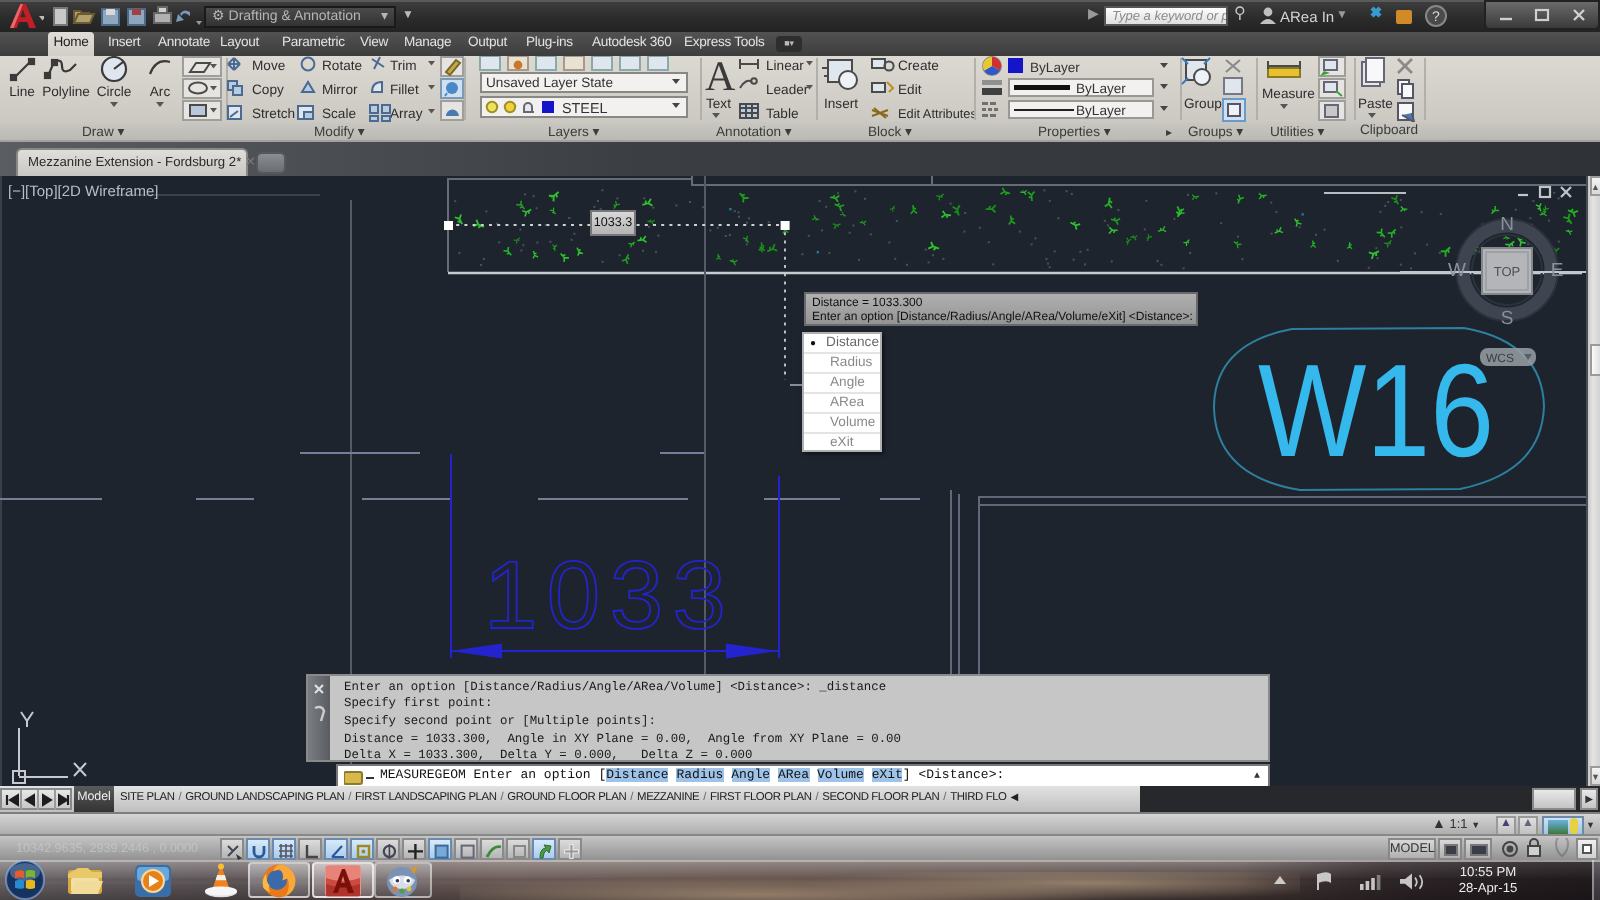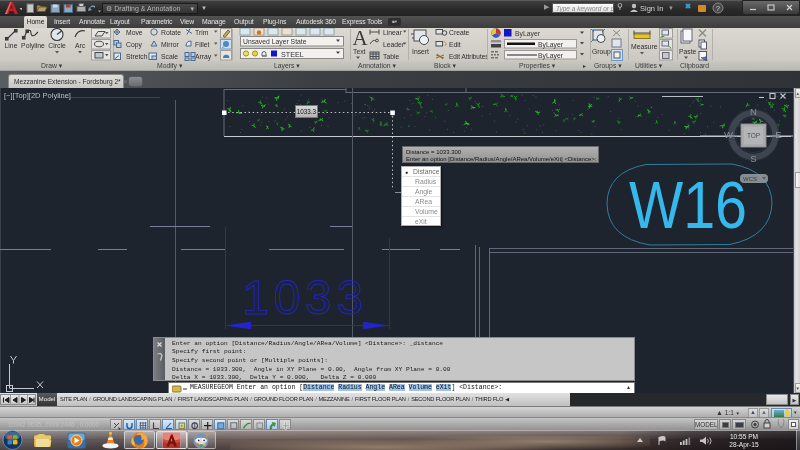--- a/index.html
+++ b/index.html
@@ -534,21 +534,21 @@
  <div class="abs" style="left:201px;top:5px;color:#bbb;font-size:6px">▼</div>
 
 
  <div class="abs" style="left:544px;top:3px;color:#999;font-size:7px">▶</div>
  <div class="abs" style="left:552px;top:2.5px;width:62px;height:10.5px;background:linear-gradient(#fdfdfd,#dfdfdf);border:1px solid #555;color:#8a8a8a;font-size:6.5px;font-style:italic;line-height:9px;padding-left:3px;white-space:nowrap;overflow:hidden">Type a keyword or phrase</div>
  <div class="abs" style="left:617px;top:2px;color:#c8c8c8;font-size:8px">⚲</div>
  <svg class="abs" style="left:629px;top:3px" width="10" height="10">
         <circle cx="5" cy="3" r="2.2" fill="#c0c0c0"></circle>
         <path d="M1 9 q4 -5 8 0 z" fill="#c0c0c0"></path>
       </svg>
- <div class="abs" style="left:640px;top:3.5px;color:#d5d5d5;font-size:7.5px">Sign In</div>
+ <div class="abs" style="left:640px;top:3.5px;color:#d5d5d5;font-size:7.5px">ARea In</div>
  <div class="abs" style="left:668px;top:5px;color:#999;font-size:6px">▼</div>
  <svg class="abs" style="left:684px;top:2px" width="50" height="12">
   <path d="M2 2 l4 4 m0 -4 l-4 4" stroke="#3a9ad0" stroke-width="2.2" fill="none"></path>
   <rect x="14" y="3" width="8" height="7" rx="1" fill="#d08a28"></rect>
   <circle cx="34" cy="6" r="5" fill="#4a4a4a" stroke="#888"></circle>
   <text x="34" y="8.5" font-size="7" fill="#ddd" text-anchor="middle" font-family="Liberation Sans">?</text>
  </svg>
 
  <div class="abs" style="left:742px;top:0;width:58px;height:15px;background:linear-gradient(#6a6a6a,#3a3a3a);border:1px solid #222;border-radius:0 0 3px 3px">
   <svg width="56" height="13">
@@ -826,21 +826,21 @@
  <span class="abs" style="left:594px;top:1px">Groups ▾</span>
  <span class="abs" style="left:635px;top:1px">Utilities ▾</span>
  <span class="abs" style="left:680px;top:1px">Clipboard</span>
 </div>
 
 <div class="abs" style="left:0;top:71px;width:800px;height:17px;background:linear-gradient(90deg,#5a5e63,#3b3e43 40%,#2f3237)">
  <div class="abs" style="left:8px;top:3px;width:116px;height:14px;background:linear-gradient(#e0deda,#c9c7c3);border-radius:3px 3px 0 0;border:1px solid #8a8884;border-bottom:none;color:#2a2a2a;font-size:6.6px;line-height:13px;padding-left:5px;white-space:nowrap">Mezzanine Extension - Fordsburg 2* <span style="color:#777">✕</span></div>
  <div class="abs" style="left:128px;top:5px;width:15px;height:11px;background:linear-gradient(#8a8e93,#6a6e73);border-radius:3px;border:1px solid #55585c"></div>
 </div>
 
-<div class="abs" style="left:4px;top:91px;color:#b9bdc3;font-size:7.5px;white-space:nowrap">[−][Top][2D Polyline]</div>
+<div class="abs" style="left:4px;top:91px;color:#b9bdc3;font-size:7.5px;white-space:nowrap">[−][Top][2D Wireframe]</div>
 
 <div class="abs" style="left:793px;top:88px;width:7px;height:305px;background:linear-gradient(90deg,#c8c8c8,#e4e4e4 40%,#d2d2d2);border-left:1px solid #4a4e54">
  <div class="abs" style="left:0.5px;top:0;width:6px;height:10px;background:linear-gradient(#f4f4f4,#d8d8d8);border:0.5px solid #9a9a9a;color:#555;font-size:4.5px;text-align:center;line-height:9px">▲</div>
  <div class="abs" style="left:0.5px;top:84px;width:6px;height:16px;background:linear-gradient(90deg,#fafafa,#e0e0e0);border:0.5px solid #9a9a9a"></div>
  <div class="abs" style="left:0.5px;top:295px;width:6px;height:10px;background:linear-gradient(#f4f4f4,#d8d8d8);border:0.5px solid #9a9a9a;color:#555;font-size:4.5px;text-align:center;line-height:9px">▼</div>
 </div>
 
 <div class="tt" style="left:295px;top:105px;width:23px;height:13px;background:linear-gradient(#d8d8d8,#b4b4b4);border-color:#777;text-align:center;line-height:12px;font-size:6.3px">1033.3</div>
 
 <div class="tt" style="left:402px;top:146px;width:197px;height:17px;background:linear-gradient(#b0b0b0,#949494);border-color:#6a6a6a;padding:1.5px 0 0 3px;font-size:6px;line-height:7.5px;white-space:nowrap;overflow:hidden">

